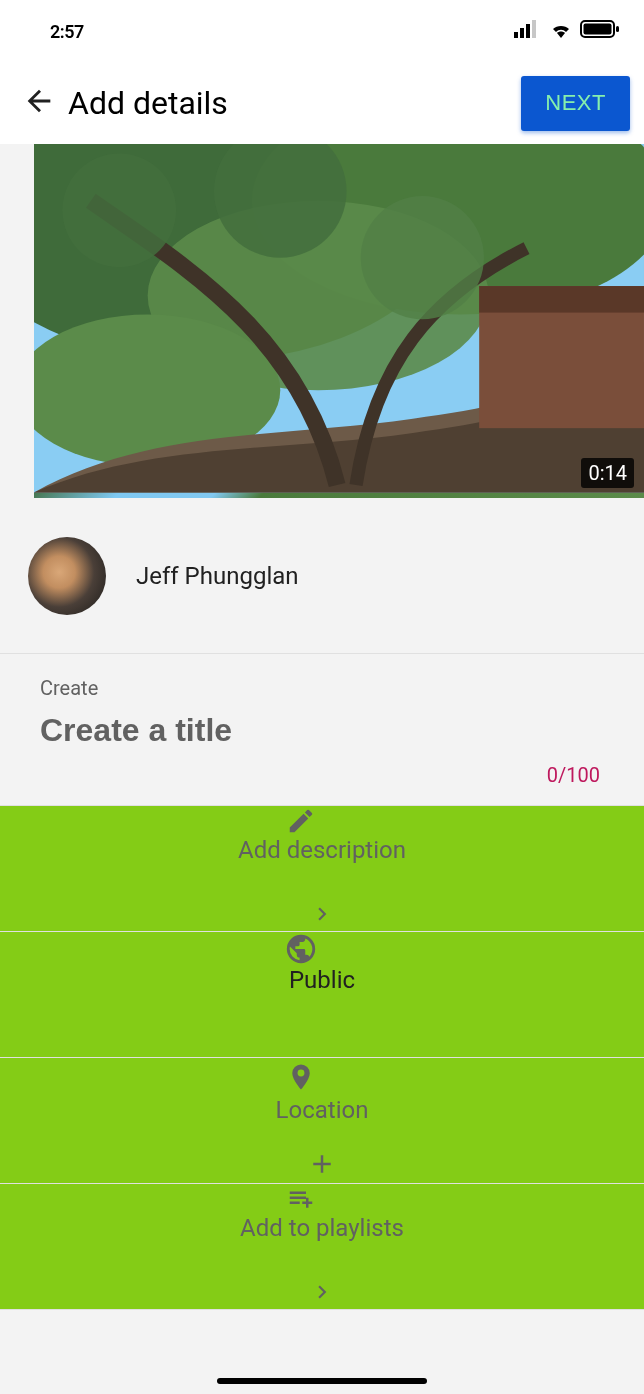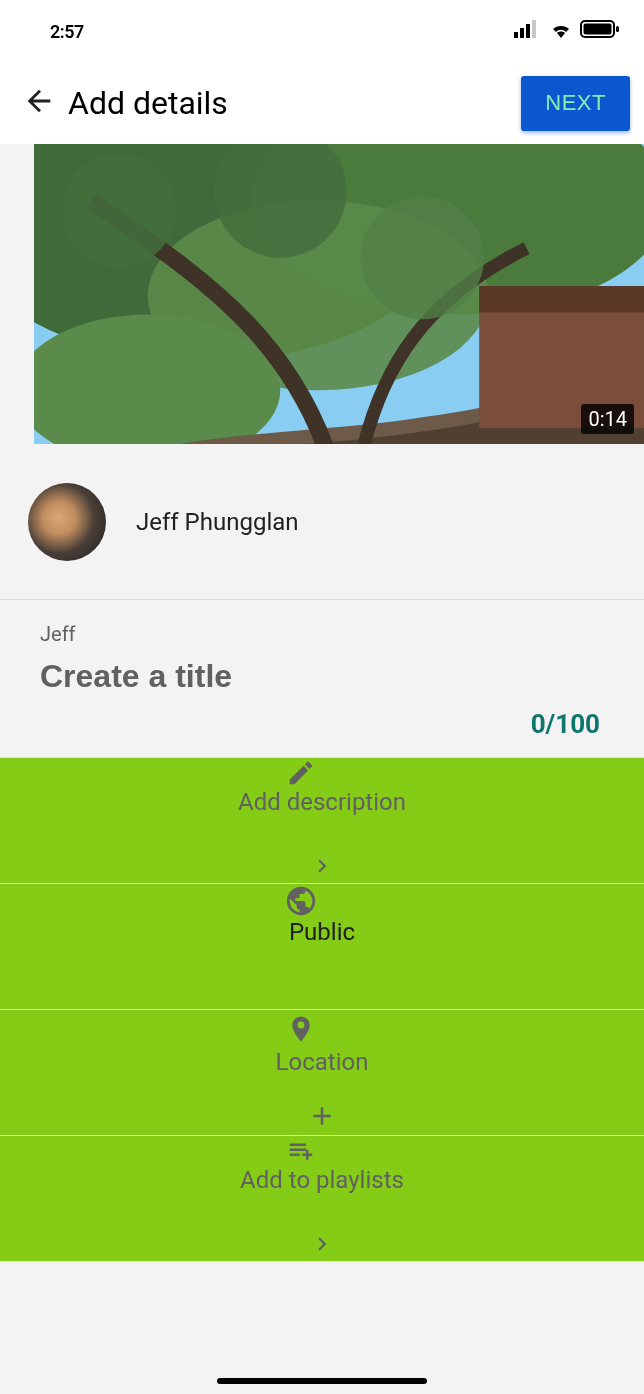--- a/index.html
+++ b/index.html
@@ -56,21 +56,21 @@
       height: 55px;
       padding: 0 24px;
       font-size: 22px;
       font-weight: 500;
       letter-spacing: 0.5px;
       box-shadow: 0 2px 4px rgba(11,87,208,0.4);
       cursor: pointer;
     }
     .video-thumb {
       position: relative;
-      height: 300px;
+      height: 354px;
       background: linear-gradient(135deg, #6fa55a 0%, #3f6b3a 35%, #7ec8f2 45%, #81c8f0 55%, #4a7a3c 60%, #5b8b4a 100%);
       overflow: hidden;
       margin-left: 34px;
     }
     .tree-canvas { position: absolute; inset: 0; }
     .duration-badge {
       position: absolute;
       bottom: 10px;
       right: 10px;
       background: rgba(0,0,0,0.8);
@@ -114,25 +114,24 @@
       border: none;
       background: transparent;
       font-size: 32px;
       color: #616161;
       outline: none;
       font-weight: bold;
     }
     .title-input::placeholder { color: #616161; }
     .title-counter {
       text-align: right;
-      font-size: 26px;
-      color: #0f766e;
+      font-size: 20px;
+      color: #be185d;
       margin-top: 14px;
       padding-right: 4px;
-      font-weight: bold;
     }
     .option-row {
       height: 126px;
       background: #84cc16;
       display: flex;
       align-items: center;
       padding: 0 44px;
       border-bottom: 1px solid #e0e0e0;
       cursor: pointer;
       flex-direction: column;
@@ -225,21 +224,21 @@
   </svg>
   <div class="duration-badge">0:14</div>
 </div>
 
 <div class="user-row">
   <div class="avatar"></div>
   <span class="user-name">Jeff Phungglan</span>
 </div>
 
 <div class="title-section">
-  <div class="title-label">Jeff</div>
+  <div class="title-label">Create</div>
   <input class="title-input" type="text" placeholder="Create a title" style="">
   <div class="title-counter">0/100</div>
 </div>
 
 <div class="option-row">
   <span class="option-icon">
     <svg width="30" height="30" viewBox="0 0 24 24" fill="#616161">
         <path d="M3 17.25V21h3.75L17.81 9.94l-3.75-3.75L3 17.25zM20.71 7.04a1 1 0 0 0 0-1.41l-2.34-2.34a1 1 0 0 0-1.41 0l-1.83 1.83 3.75 3.75 1.83-1.83z"></path>
       </svg>
   </span>

